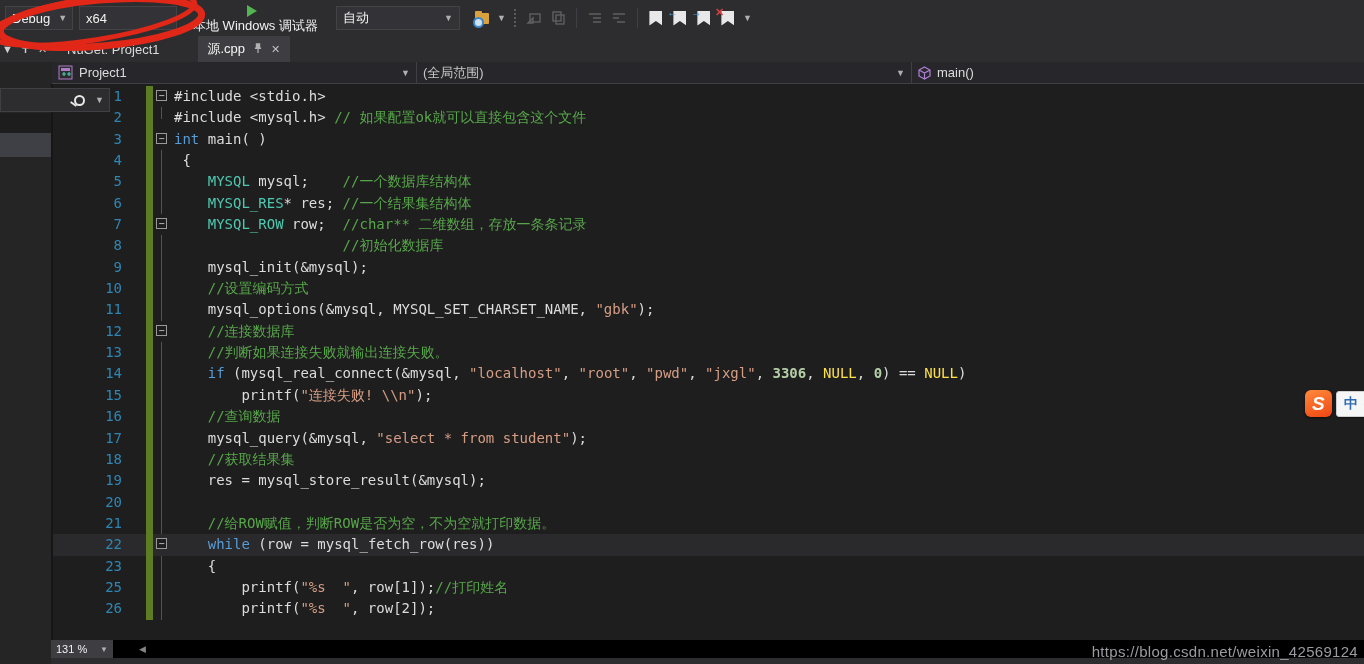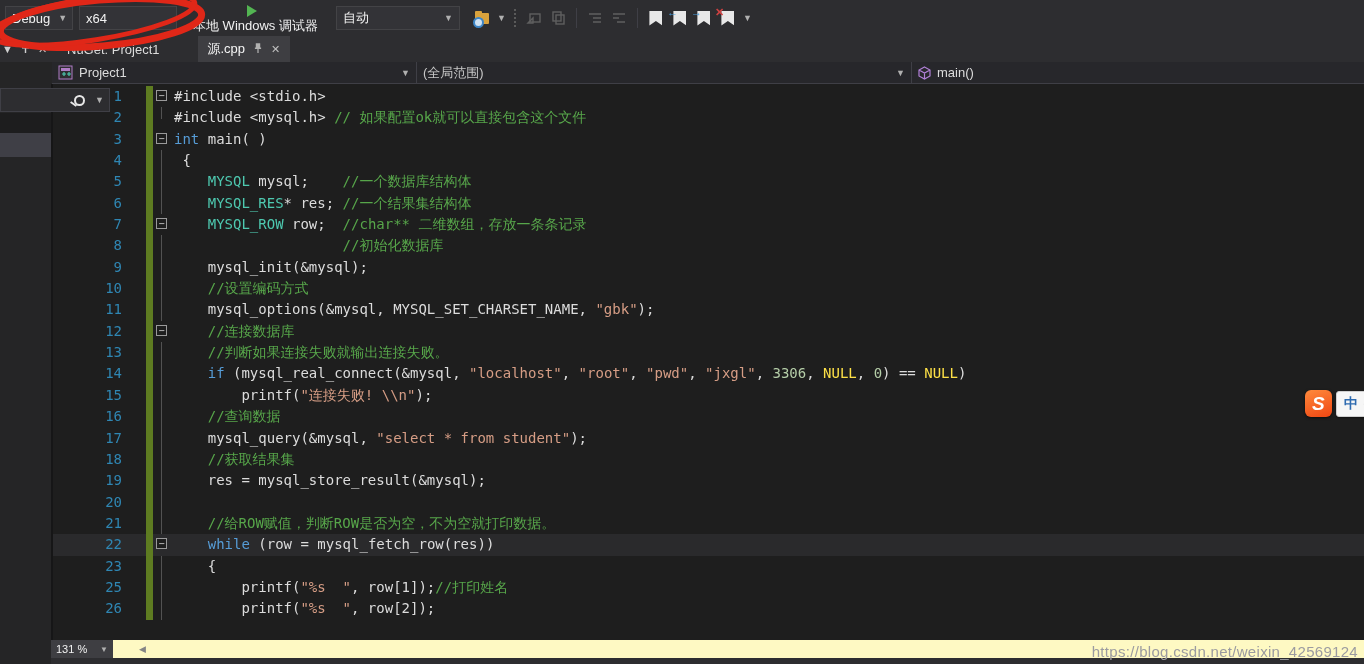--- a/index.html
+++ b/index.html
@@ -64,23 +64,23 @@
   .cl.hl{background:#2a2a2c;}
   .ln{width:69px;text-align:right;color:#2f86b3;flex:0 0 auto;}
   .chg{width:7px;margin-left:24px;background:#5e7c21;flex:0 0 auto;}
   .fold{width:17px;flex:0 0 auto;position:relative;}
   .f-box:before{content:'\2212';display:block;width:11px;height:11px;line-height:10px;text-align:center;
     border:1px solid #9a9a9a;color:#c8c8c8;font-size:10px;margin:4px auto 0;background:#1e1e1e;box-sizing:border-box;}
   .f-line:before{content:'';display:block;width:1px;height:100%;background:#525252;margin:0 auto;}
   .f-end:before{content:'';display:block;width:1px;height:55%;background:#525252;margin:0 auto;}
   .ct{padding-left:4px;color:#dcdcdc;}
   .pl{color:#dcdcdc;} .kw{color:#569cd6;} .ty{color:#4ec9b0;} .cm{color:#57a64a;}
-  .st{color:#d69d85;} .nu{color:#b5cea8;} .mc{color:#fde047;}
-  
-  .bottombar{position:absolute;left:51px;right:0;top:640px;height:18px;background:#fef9c3;display:flex;align-items:center;gap:16px;}
+  .st{color:#d69d85;} .nu{color:#b5cea8;font-weight:bold;} .mc{color:#fde047;}
+  
+  .bottombar{position:absolute;left:51px;right:0;top:640px;height:18px;background:#000000;display:flex;align-items:center;gap:16px;}
   .zoomctl{width:62px;height:18px;background:#3e3e42;display:flex;align-items:center;padding:0 5px;box-sizing:border-box;font-size:11px;color:#f1f1f1;}
   .zoomctl .carr{margin-left:auto;font-size:8px;color:#b0b0b0;}
   .hscroll{flex:1;height:18px;display:flex;align-items:center;}
   .sc-arr{color:#858585;font-size:9px;margin-left:10px;}
   .statusstrip{position:absolute;left:51px;right:0;top:658px;height:6px;background:#2d2d30;}
   
   .redcircle{position:absolute;left:-14px;top:-7px;pointer-events:none;z-index:20;}
   .watermark{position:absolute;right:6px;bottom:4px;font-size:15px;color:#9b9ba0;letter-spacing:.3px;z-index:15;}
   .ime{position:absolute;right:-14px;top:390px;display:flex;align-items:center;z-index:18;}
   .ime-logo{width:27px;height:27px;border-radius:6px;background:linear-gradient(160deg,#ff8a3c,#ef4612);

